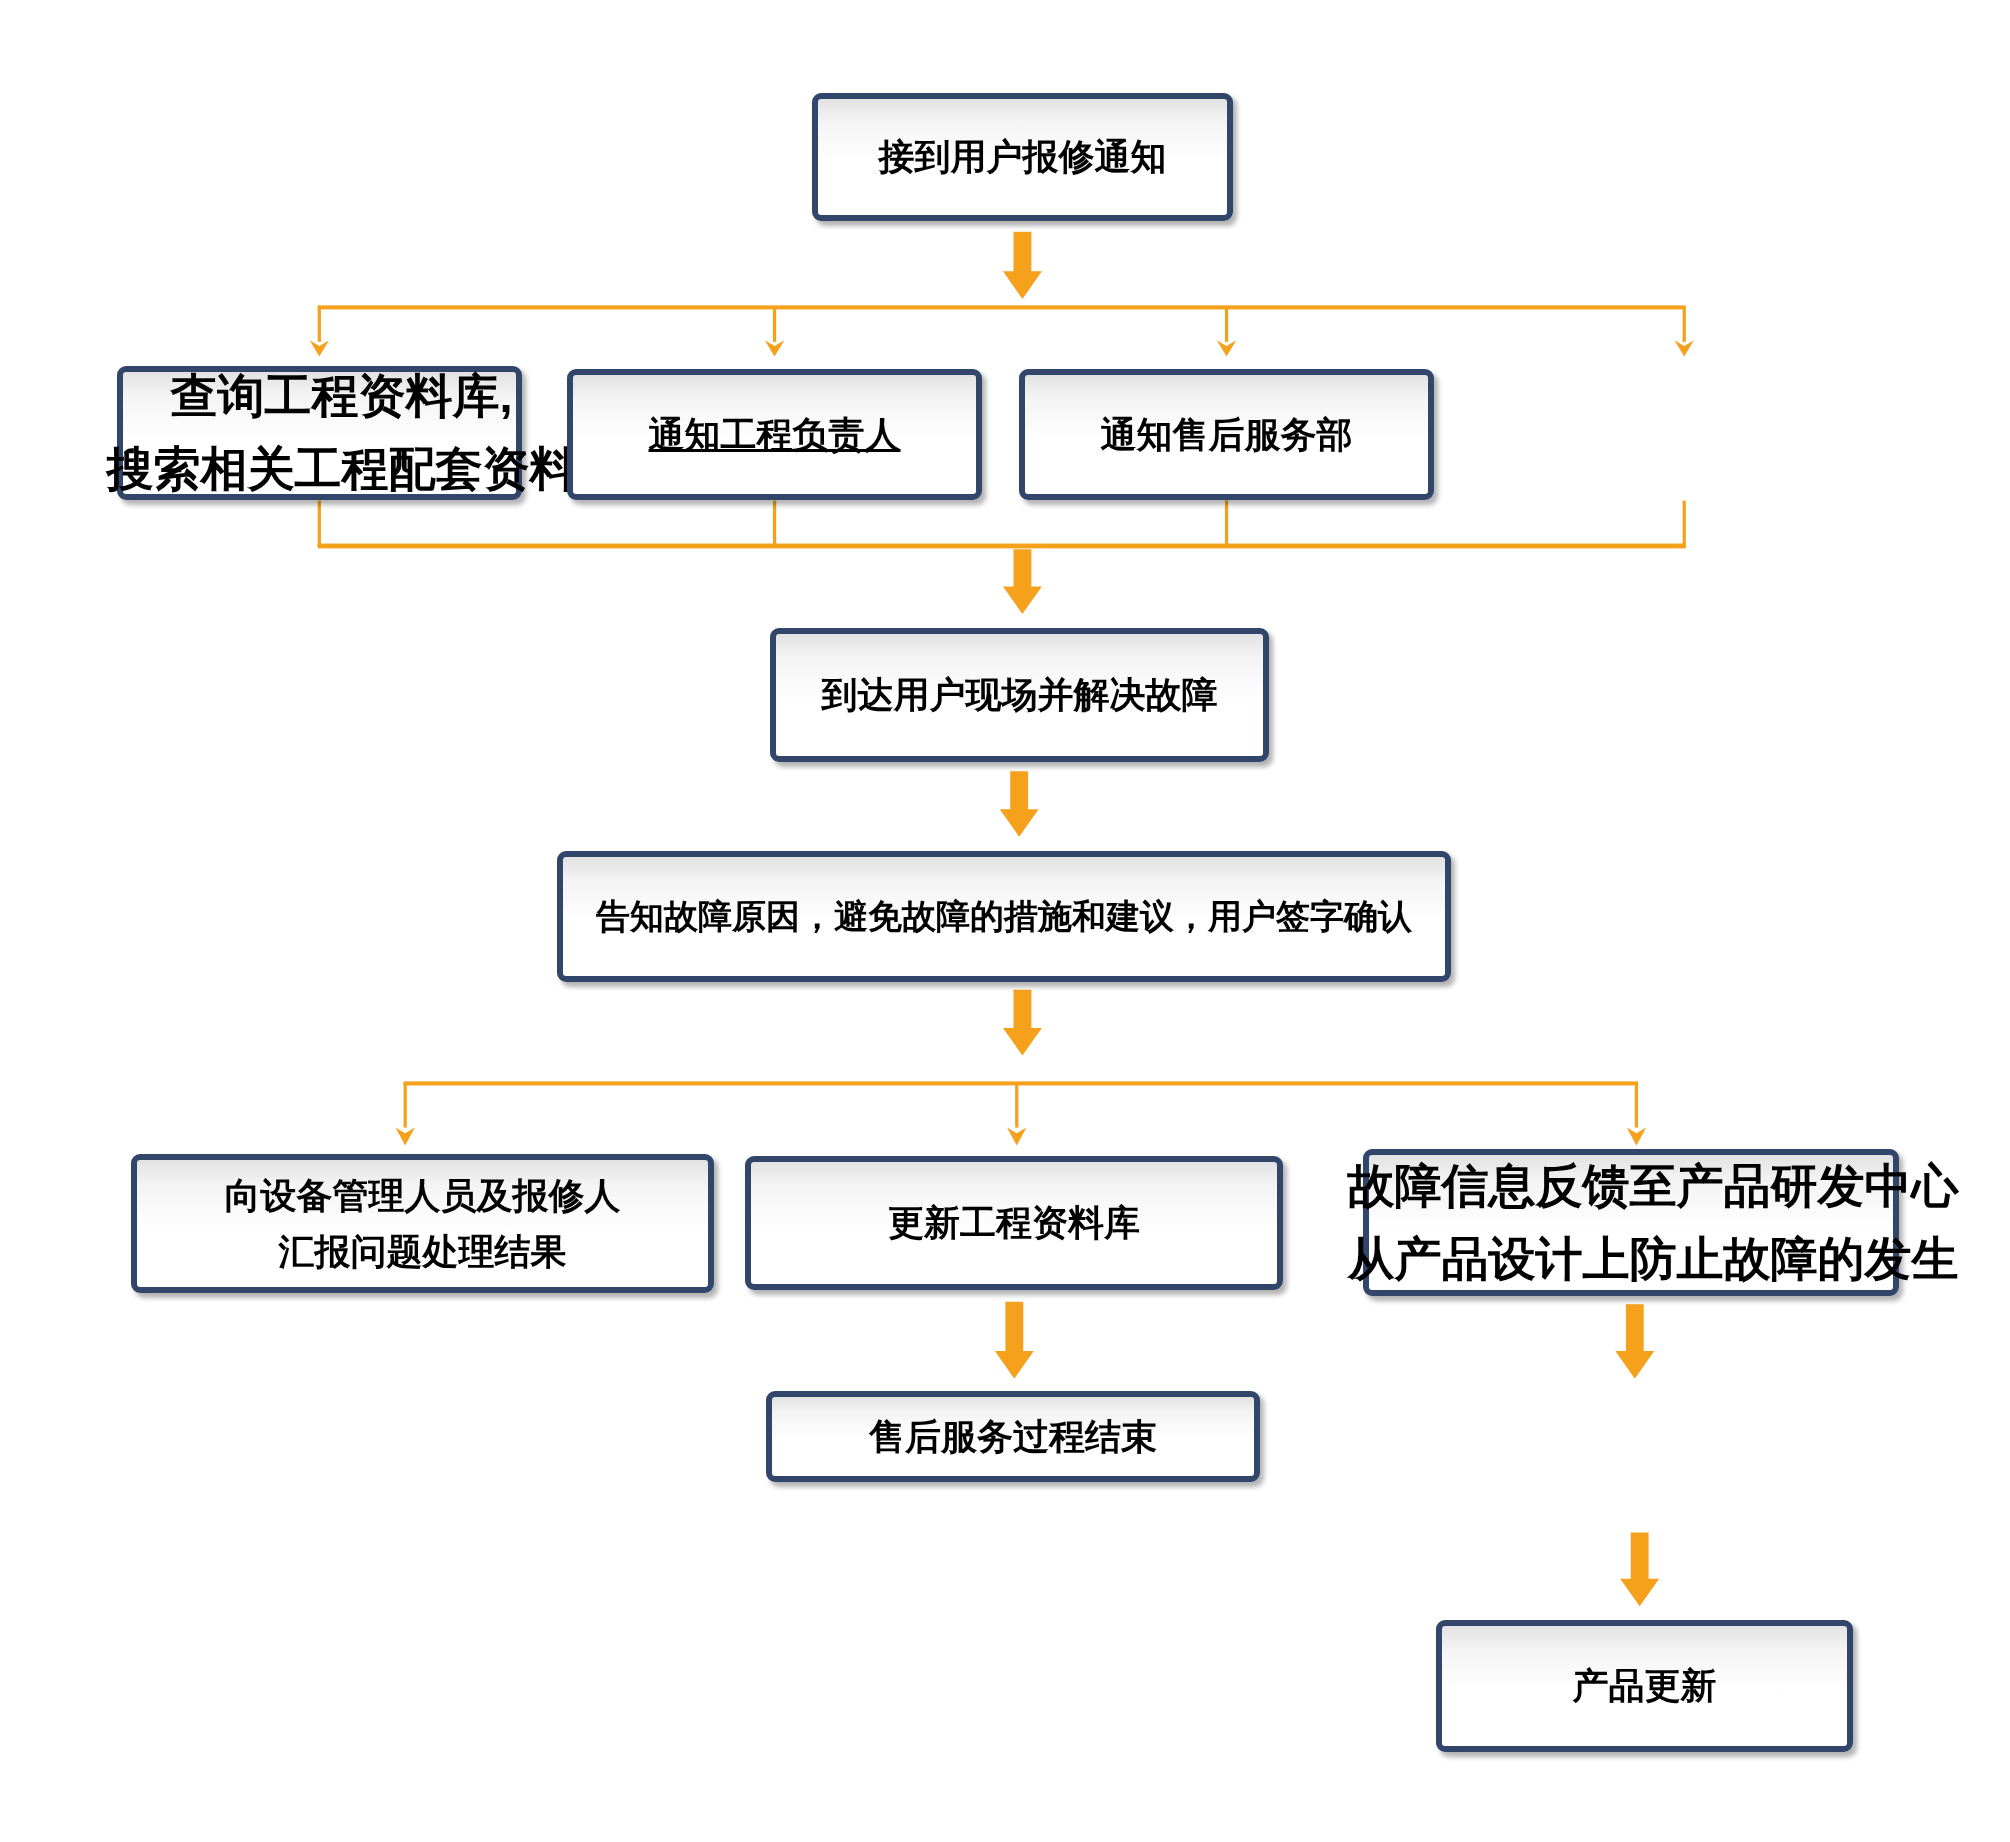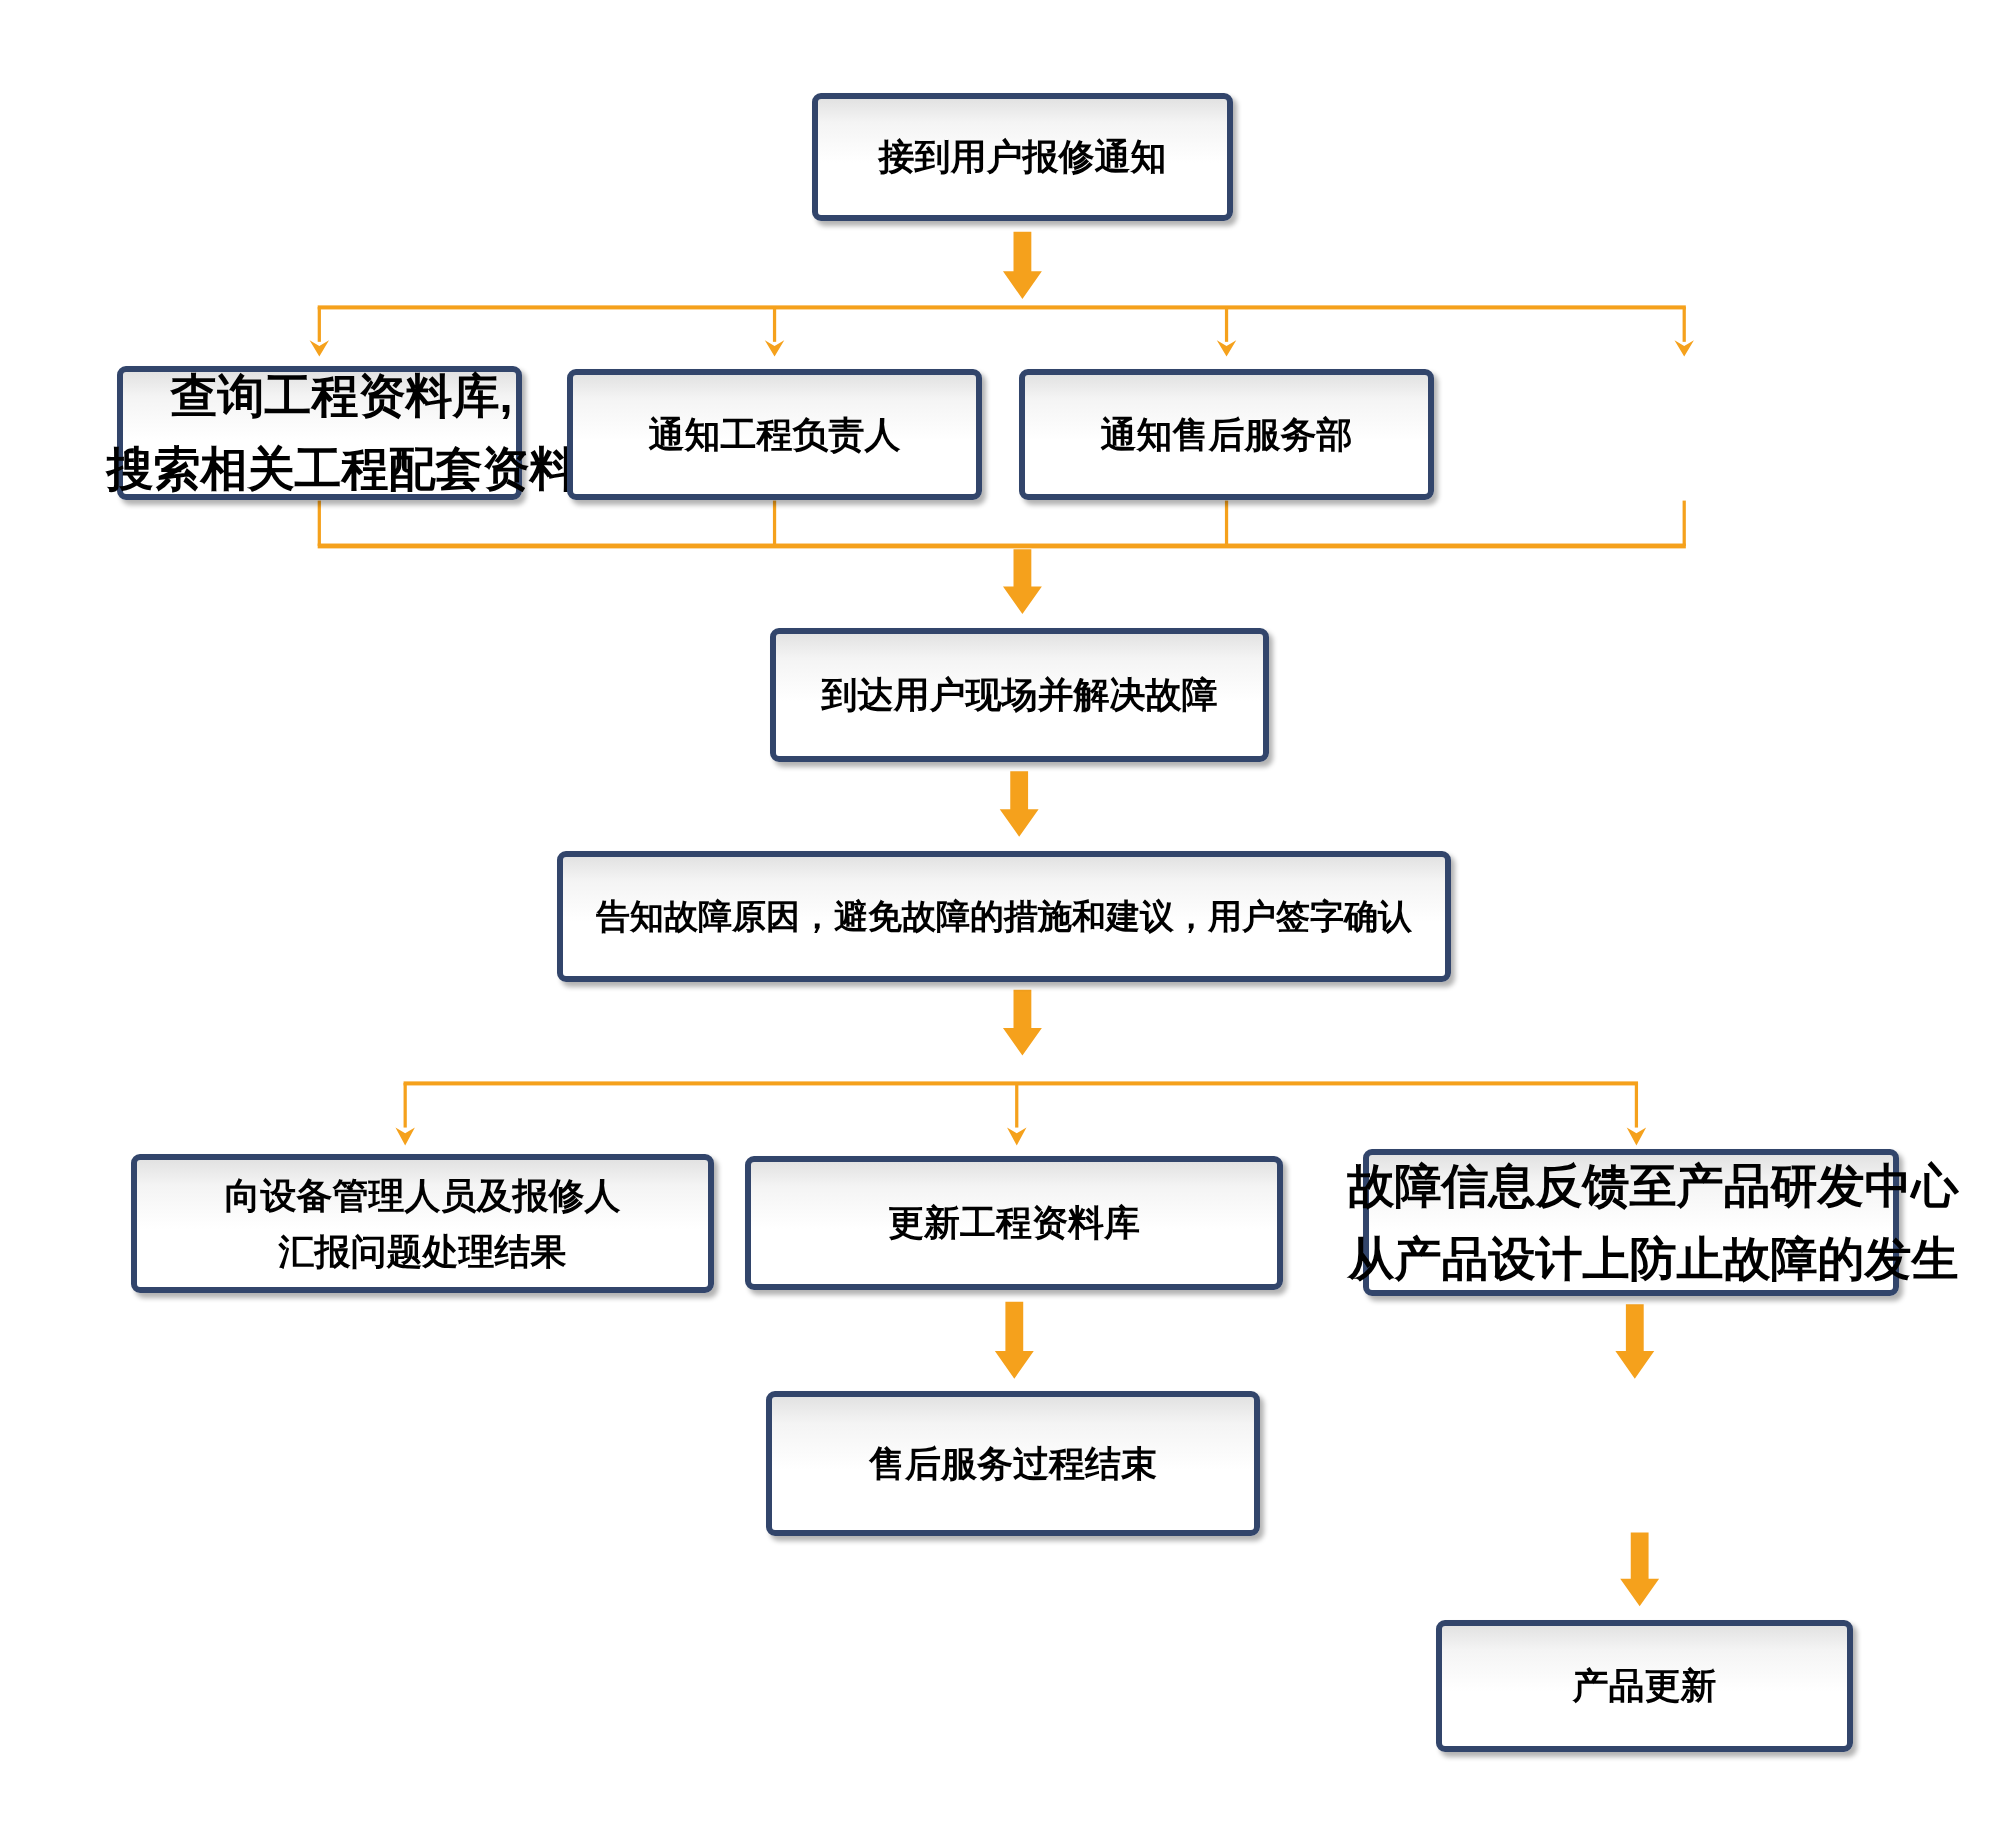--- a/index.html
+++ b/index.html
@@ -101,21 +101,21 @@
 
   <div class="node" style="left:812px; top:93px; width:421px; height:128px;">
     <span class="label">接到用户报修通知</span>
   </div>
 
   <div class="node small-text" style="left:117px; top:366px; width:405px; height:134px;">
     <span class="label">查询工程资料库,
 搜索相关工程配套资料</span>
   </div>
 
-  <div class="node" style="left:567px; top:369px; width:415px; height:131px;">
+  <div class="node" style="left:567px; top:369px; width:415px; height:131px;text-decoration:underline;">
     <span class="label">通知工程负责人</span>
   </div>
 
   <div class="node" style="left:1019px; top:369px; width:415px; height:131px;">
     <span class="label">通知售后服务部</span>
   </div>
 
 
   <div class="node" style="left:770px; top:628px; width:499px; height:134px;">
     <span class="label">到达用户现场并解决故障</span>
@@ -132,21 +132,21 @@
 
   <div class="node" style="left:745px; top:1156px; width:538px; height:134px;">
     <span class="label">更新工程资料库</span>
   </div>
 
   <div class="node small-text" style="left:1363px; top:1149px; width:536px; height:147px;">
     <span class="label">故障信息反馈至产品研发中心
 从产品设计上防止故障的发生</span>
   </div>
 
-  <div class="node" style="left:766px; top:1391px; width:494px; height:145px;">
+  <div class="node" style="left:766px; top:1391px; width:494px; height:91px;">
     <span class="label">售后服务过程结束</span>
   </div>
 
 
   <div class="node" style="left:1436px; top:1620px; width:417px; height:132px;">
     <span class="label">产品更新</span>
   </div>
 
 </div>
 

